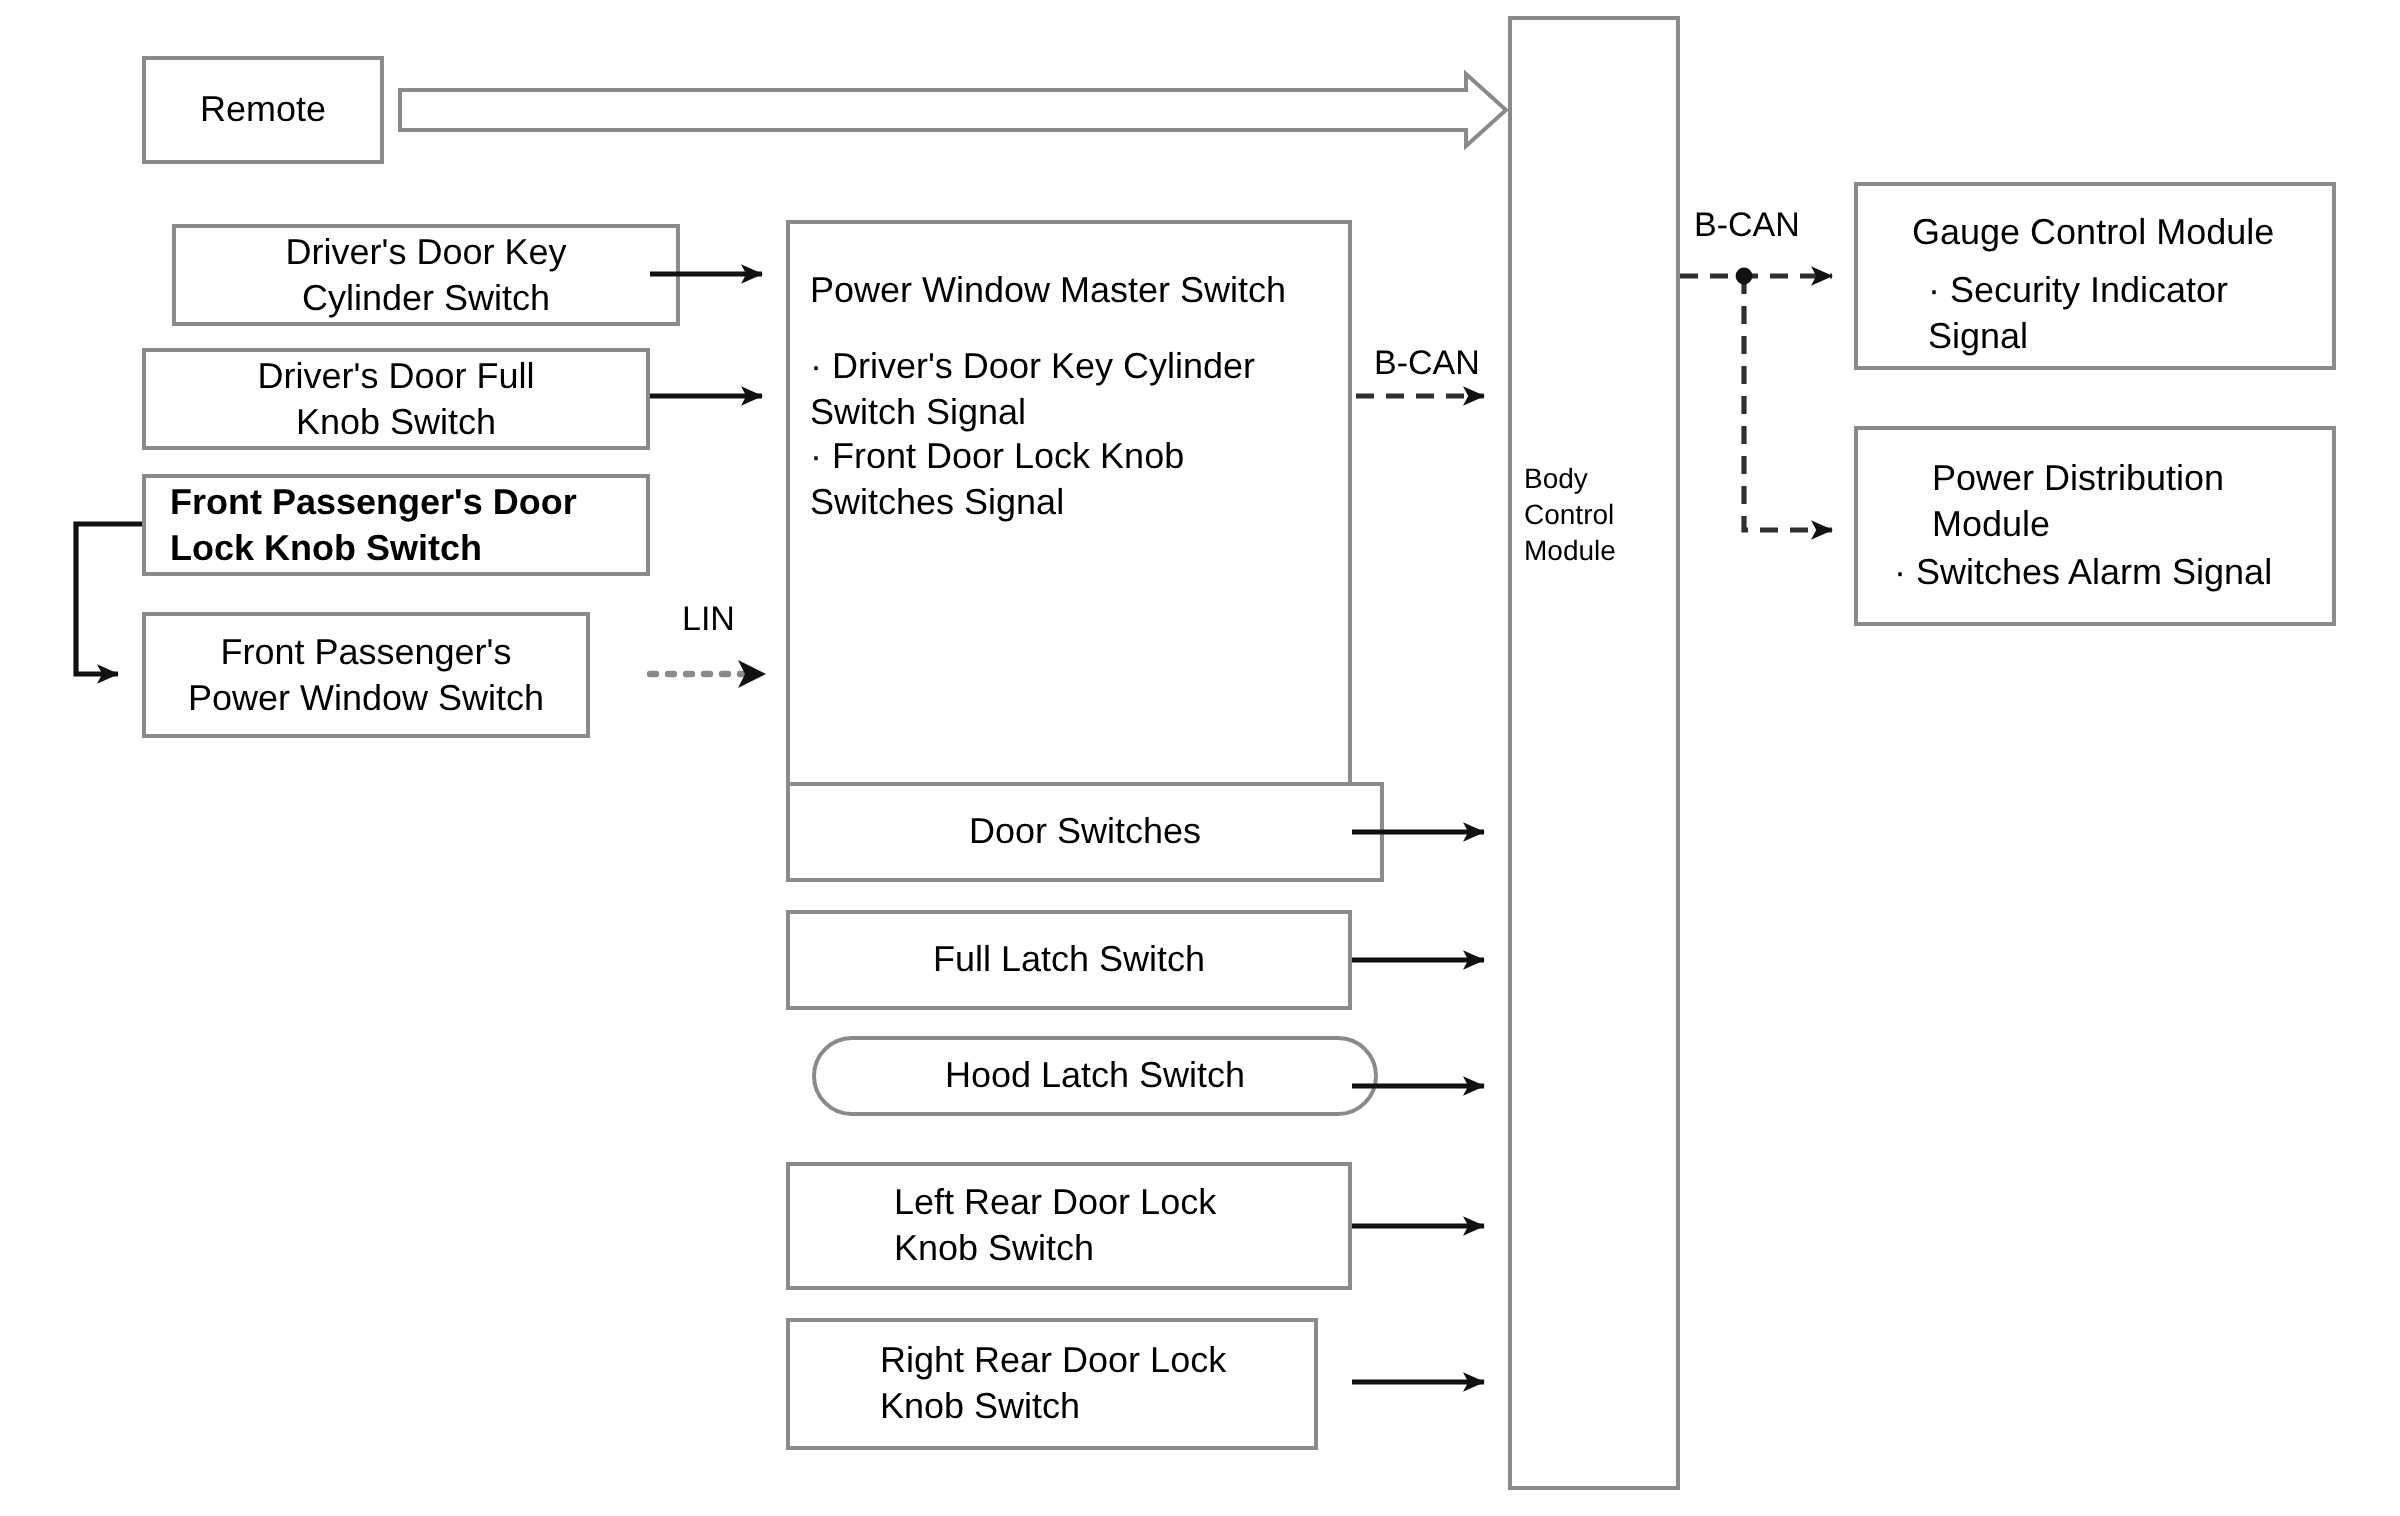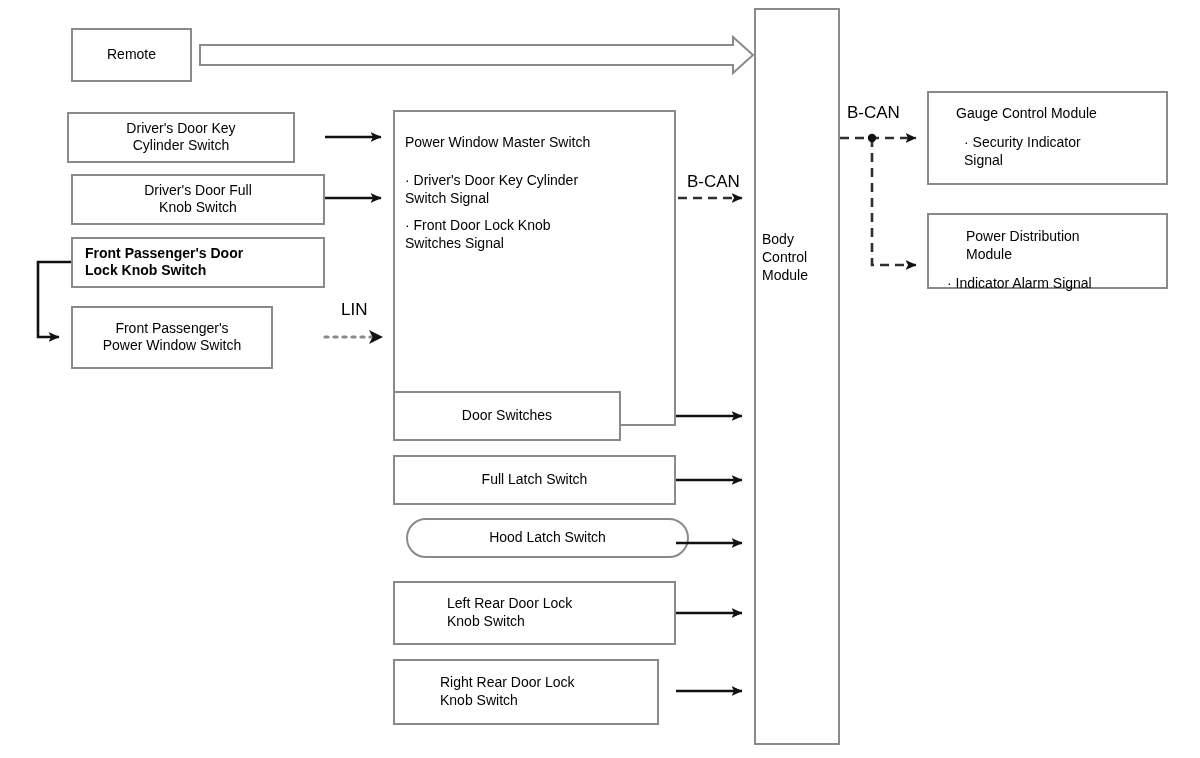--- a/index.html
+++ b/index.html
@@ -14,21 +14,21 @@
     background: #ffffff;
     font-family: "Liberation Sans", sans-serif;
     overflow: hidden;
   }
   .box {
     position: absolute;
     box-sizing: border-box;
     border: 2px solid #8a8a8a;
     background: #ffffff;
     color: #000000;
-    font-size: 14px;
+    font-size: 18px;
     line-height: 1.28;
   }
   .box .txt {
     position: absolute;
     left: 0; right: 0;
   }
   .center {
     text-align: center;
   }
   .vcenter {
@@ -68,49 +68,49 @@
 </style>
 </head>
 <body>
 
 <div id="canvas">
 
   <div class="box" style="left:71px; top:28px; width:121px; height:54px;">
     <div class="txt center vcenter">Remote</div>
   </div>
 
-  <div class="box" style="left:67px; top:112px; width:228px; height:51px;">
+  <div class="box" style="left:86px; top:112px; width:254px; height:51px;">
     <div class="txt center vcenter bullet-line">Driver's Door Key
 Cylinder Switch</div>
   </div>
 
   <div class="box" style="left:71px; top:174px; width:254px; height:51px;">
     <div class="txt center vcenter bullet-line">Driver's Door Full
 Knob Switch</div>
   </div>
 
   <div class="box" style="left:71px; top:237px; width:254px; height:51px;">
     <div class="txt vcenter pad-l bullet-line">Front Passenger's Door
 Lock Knob Switch</div>
   </div>
 
-  <div class="box" style="left:71px; top:306px; width:202px; height:63px;">
+  <div class="box" style="left:71px; top:306px; width:224px; height:63px;">
     <div class="txt center vcenter bullet-line">Front Passenger's
 Power Window Switch</div>
   </div>
 
   <div class="box" style="left:393px; top:110px; width:283px; height:316px;">
     <div class="txt" style="top:22px; left:10px; right:6px;">Power Window Master Switch</div>
     <div class="txt bullet-line" style="top:105px; left:10px; right:6px;">· Front Door Lock Knob
 Switches Signal</div>
     <div class="txt bullet-line" style="top:60px; left:10px; right:6px;">· Driver's Door Key Cylinder
 Switch Signal</div>
   </div>
 
-  <div class="box" style="left:393px; top:391px; width:228px; height:50px;">
+  <div class="box" style="left:393px; top:391px; width:299px; height:50px;">
     <div class="txt center vcenter">Door Switches</div>
   </div>
 
   <div class="box" style="left:393px; top:455px; width:283px; height:50px;">
     <div class="txt center vcenter">Full Latch Switch</div>
   </div>
 
   <div class="box" style="left:406px; top:518px; width:283px; height:40px;border-radius:25px;">
     <div class="txt center vcenter">Hood Latch Switch</div>
   </div>
@@ -129,24 +129,24 @@
   <div class="bcm-title bullet-line">Body
 Control
 Module</div>
 
   <div class="box" style="left:927px; top:91px; width:241px; height:94px;">
     <div class="txt" style="top:12px; left:27px; right:6px;">Gauge Control Module</div>
     <div class="txt bullet-line" style="top:41px; left:35px; right:6px;">· Security Indicator
 Signal</div>
   </div>
 
-  <div class="box" style="left:927px; top:213px; width:241px; height:76px;">
+  <div class="box" style="left:927px; top:213px; width:241px; height:100px;">
     <div class="txt bullet-line" style="top:13px; left:37px; right:6px;">Power Distribution
 Module</div>
-    <div class="txt bullet-line" style="top:60px; left:18px; right:6px;">· Indicator Alarm Signal</div>
+    <div class="txt bullet-line" style="top:60px; left:18px; right:6px;">· Switches Alarm Signal</div>
   </div>
 
   <div class="label" style="left:441px; top:23px;margin-top:20px;">RF Signal</div>
   <div class="label" style="left:341px; top:300px;">LIN</div>
   <div class="label" style="left:687px; top:172px;">B-CAN</div>
   <div class="label" style="left:847px; top:103px;">B-CAN</div>
 
   <svg class="overlay" viewBox="0 0 1200 758">
     <defs>
       <marker id="arrowSolid" markerWidth="11" markerHeight="11" refX="10.5" refY="5.5" orient="auto" markerUnits="userSpaceOnUse">

